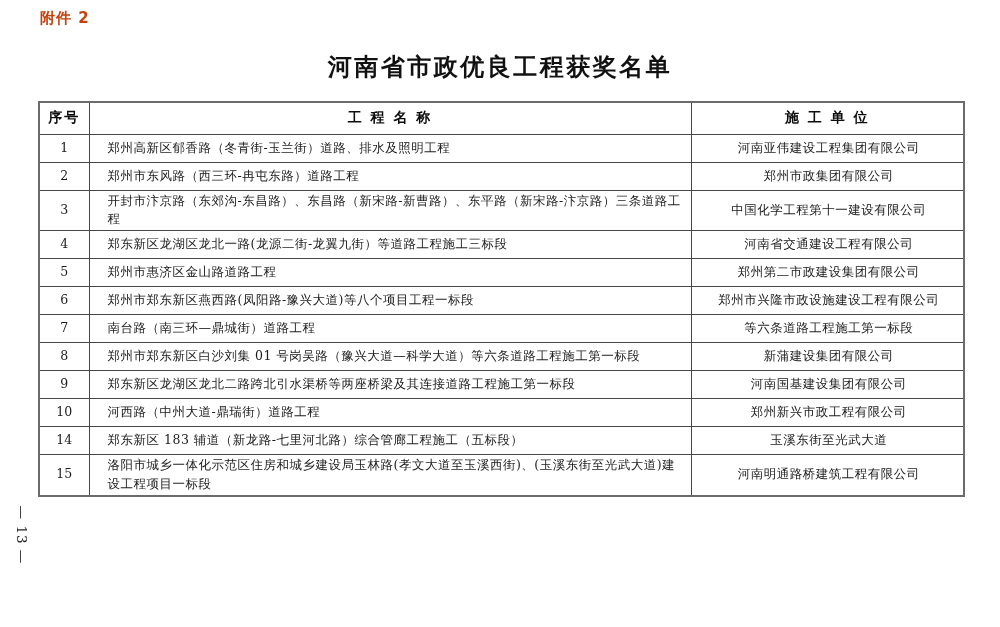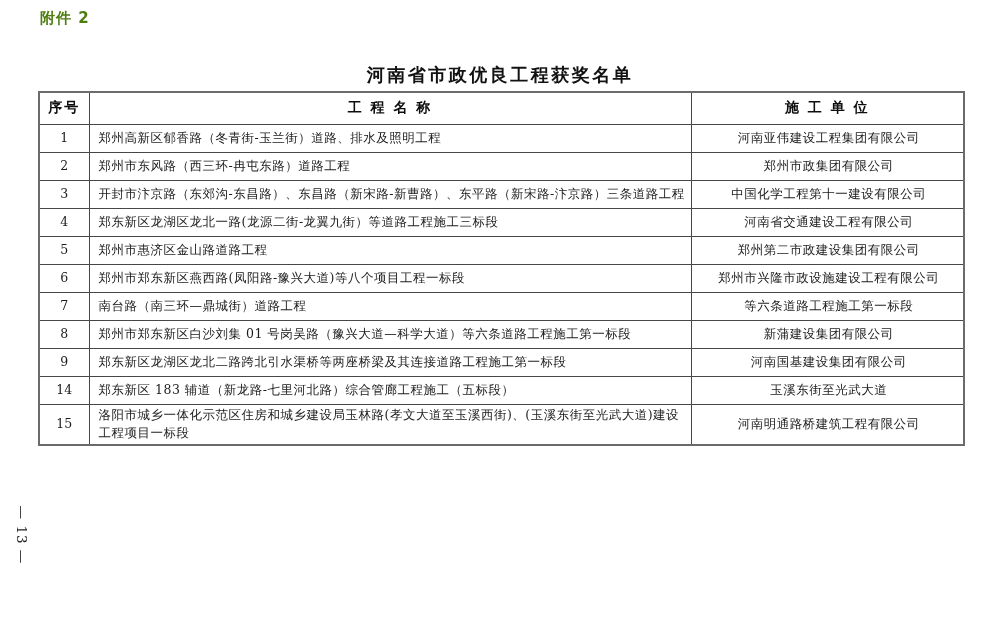--- a/index.html
+++ b/index.html
@@ -21,30 +21,30 @@
     background: #ffffff;
   }
   .attachment {
     position: absolute;
     left: 40px;
     top: 9px;
     font-size: 15px;
     font-weight: 600;
     letter-spacing: 1px;
     font-family: "DejaVu Sans", sans-serif;
-    color: #4d7c0f;
+    color: #c2410c;
   }
   .title {
     position: absolute;
     left: 0;
     right: 0;
     top: 51px;
-    margin: 12px;
+    margin: 0;
     text-align: center;
-    font-size: 18px;
+    font-size: 24px;
     font-weight: 700;
     letter-spacing: 2.5px;
     font-family: "DejaVu Sans", sans-serif;
     color: #111111;
   }
   .pageno {
     position: absolute;
     left: -30px;
     top: 524px;
     width: 104px;
@@ -52,21 +52,21 @@
     line-height: 22px;
     text-align: center;
     transform: rotate(90deg);
     font-size: 13.5px;
     letter-spacing: 1px;
     color: #222222;
   }
   table.award-table {
     position: absolute;
     left: 38px;
-    top: 91px;
+    top: 101px;
     width: 925px;
     border-collapse: collapse;
     table-layout: fixed;
     border: 2px solid #6b6b6b;
   }
   .award-table th,
   .award-table td {
     border: 1px solid #474747;
     vertical-align: middle;
     box-sizing: border-box;
@@ -79,21 +79,21 @@
     letter-spacing: 2px;
     text-align: center;
     color: #0e0e0e;
     white-space: nowrap;
   }
   .award-table td {
     height: 28px;
     font-size: 12.5px;
     letter-spacing: 0.5px;
     line-height: 1.5;
-    padding: 1px 4px 1px 9px;
+    padding: 1px 4px 1px 18px;
     word-break: break-all;
   }
   .award-table td.c-no {
     text-align: center;
     padding: 1px 0;
     letter-spacing: 0;
   }
   .award-table td.c-company {
     padding-left: 7px;
     text-align: center;
@@ -163,20 +163,25 @@
           <td class="c-no">8</td>
           <td class="c-project">郑州市郑东新区白沙刘集 01 号岗吴路（豫兴大道—科学大道）等六条道路工程施工第一标段</td>
           <td class="c-company">新蒲建设集团有限公司</td>
         </tr>
         <tr>
           <td class="c-no">9</td>
           <td class="c-project">郑东新区龙湖区龙北二路跨北引水渠桥等两座桥梁及其连接道路工程施工第一标段</td>
           <td class="c-company">河南国基建设集团有限公司</td>
         </tr>
         <tr>
+          <td class="c-no">10</td>
+          <td class="c-project">河西路（中州大道-鼎瑞街）道路工程</td>
+          <td class="c-company">郑州新兴市政工程有限公司</td>
+        </tr>
+        <tr>
           <td class="c-no">14</td>
           <td class="c-project">郑东新区 183 辅道（新龙路-七里河北路）综合管廊工程施工（五标段）</td>
           <td class="c-company">玉溪东街至光武大道</td>
         </tr>
         <tr>
           <td class="c-no">15</td>
           <td class="c-project">洛阳市城乡一体化示范区住房和城乡建设局玉林路(孝文大道至玉溪西街)、(玉溪东街至光武大道)建设工程项目一标段</td>
           <td class="c-company">河南明通路桥建筑工程有限公司</td>
         </tr>
       </tbody>

